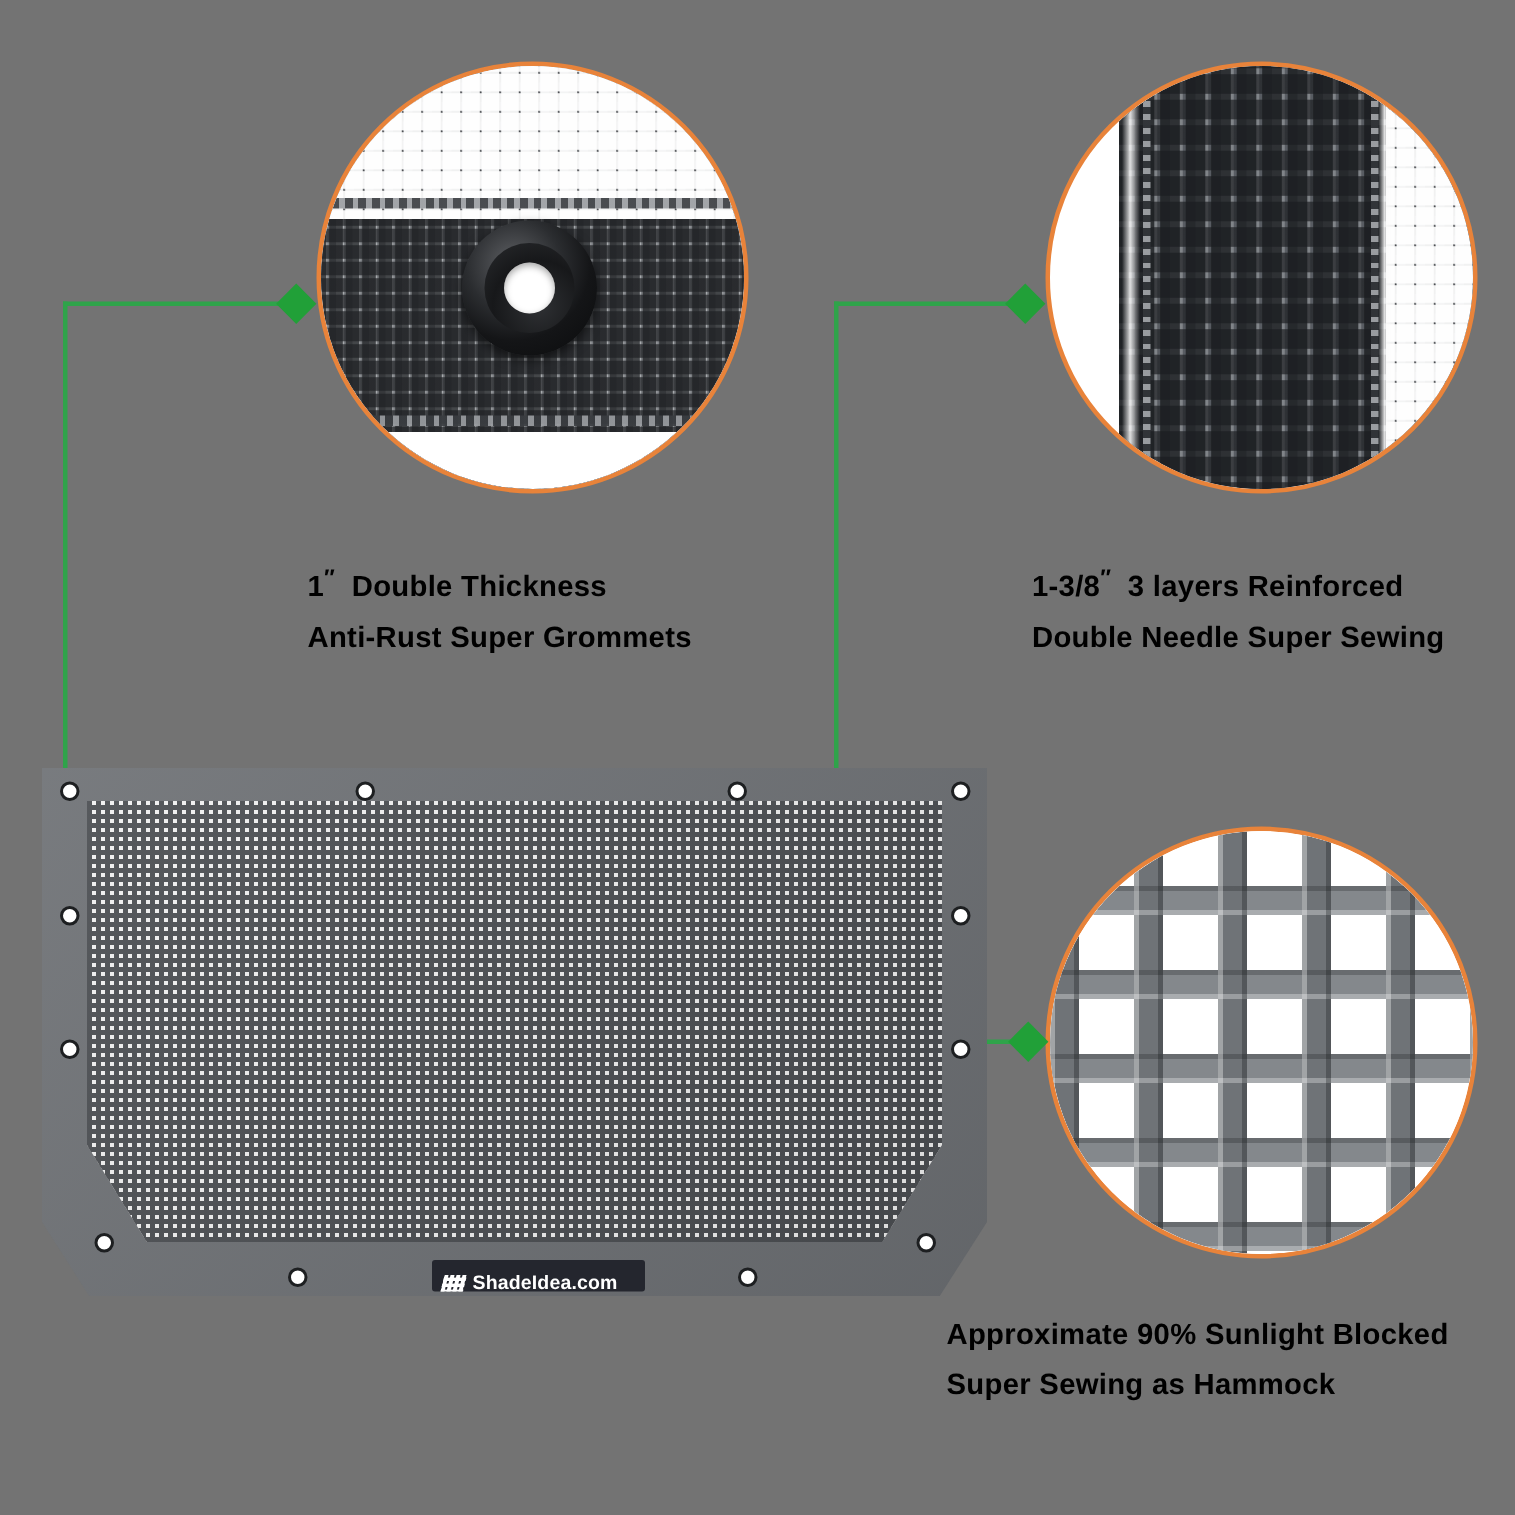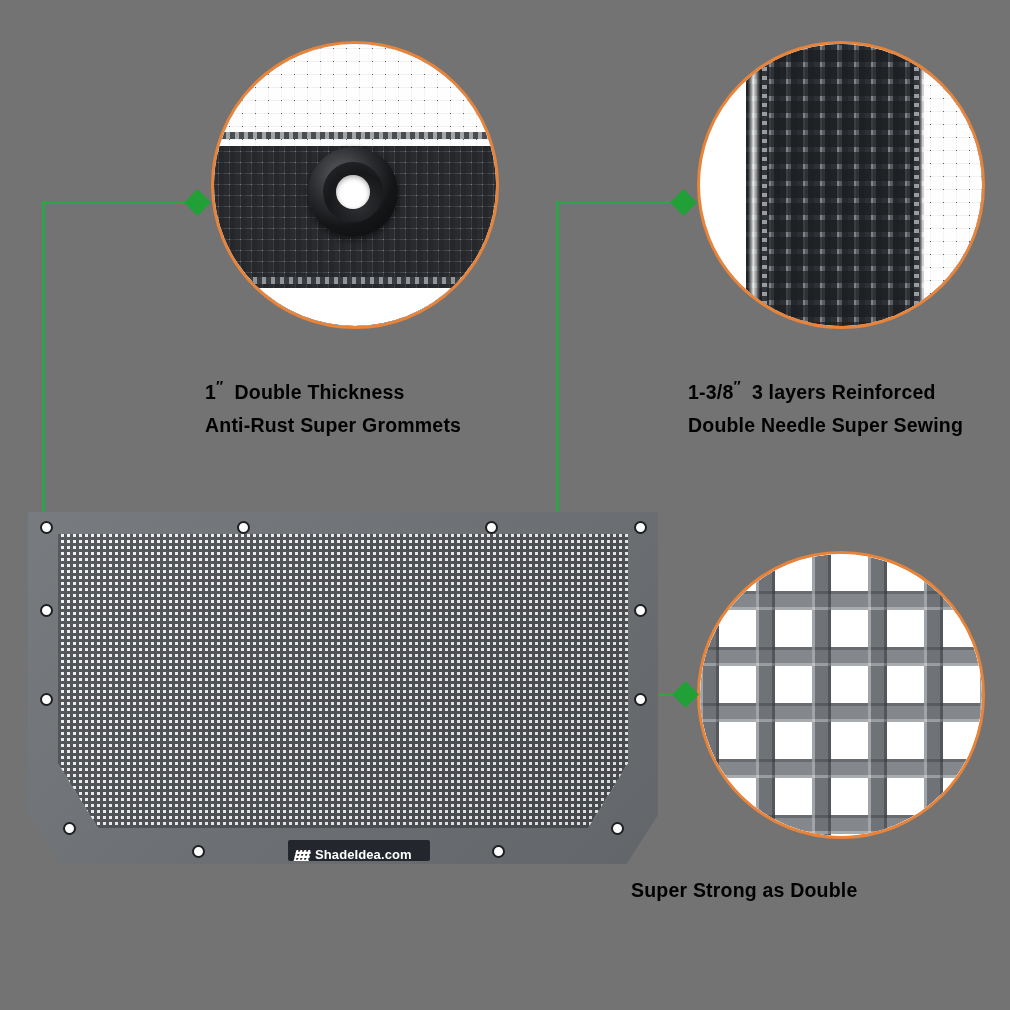--- a/index.html
+++ b/index.html
@@ -290,21 +290,22 @@
     <span class="ln"><span>1</span><span class="q">″</span>&nbsp;&nbsp;<span>Double Thickness</span></span>
     <span class="ln">Anti-Rust Super Grommets</span>
   </div>
 
   <div class="caption" style="left:688px; top:369px;">
     <span class="ln"><span>1-3/8</span><span class="q">″</span>&nbsp;&nbsp;<span>3 layers Reinforced</span></span>
     <span class="ln">Double Needle Super Sewing</span>
   </div>
 
   <div class="caption" style="left:631px; top:874px;">
-    <span class="ln">Super Strong as Double</span>
+    <span class="ln">Approximate 90% Sunlight Blocked</span>
+    <span class="ln">Super Sewing as Hammock</span>
   </div>
 
   <div id="panel-wrap">
     <div class="panel-body"></div>
     <div class="panel-inner"></div>
     <div class="panel-shade"></div>
 
     <div class="grommet" style="left:12px;  top:9px;"></div>
     <div class="grommet" style="left:209px; top:9px;"></div>
     <div class="grommet" style="left:457px; top:9px;"></div>

